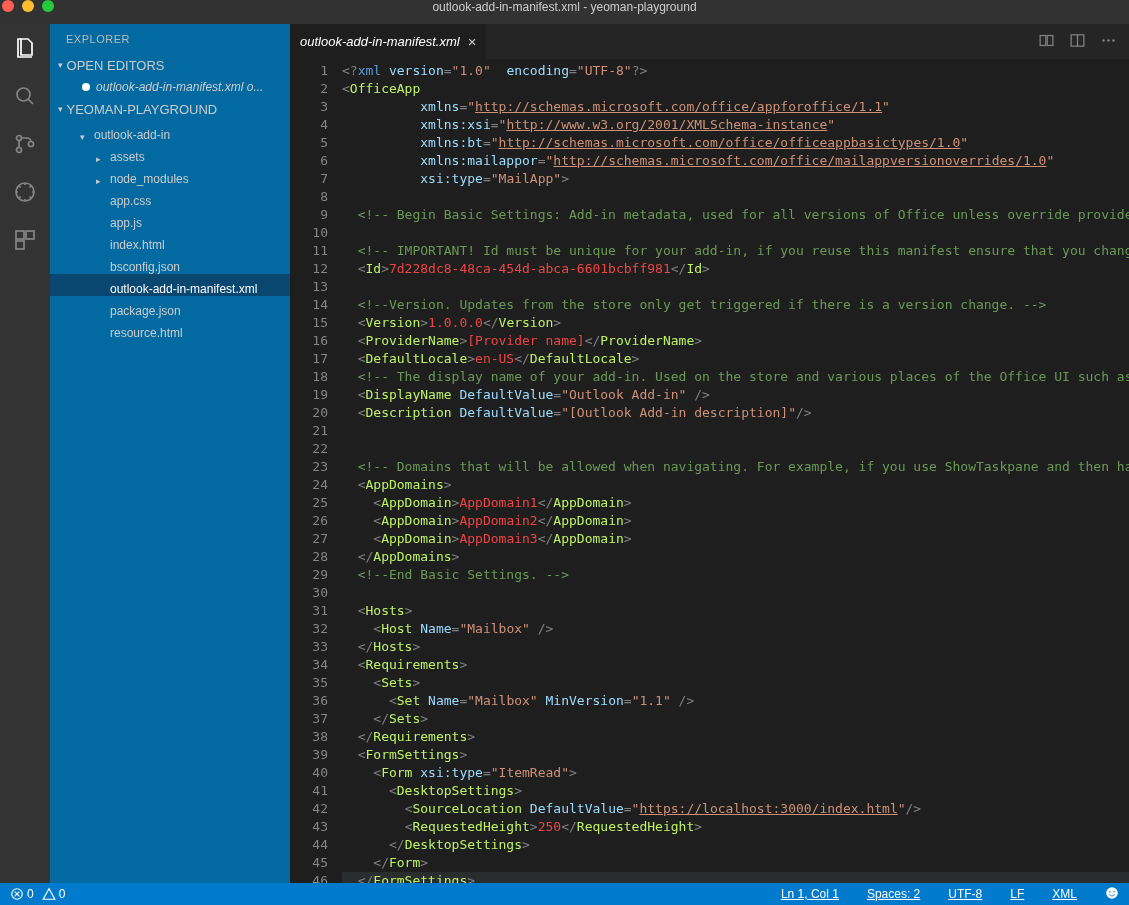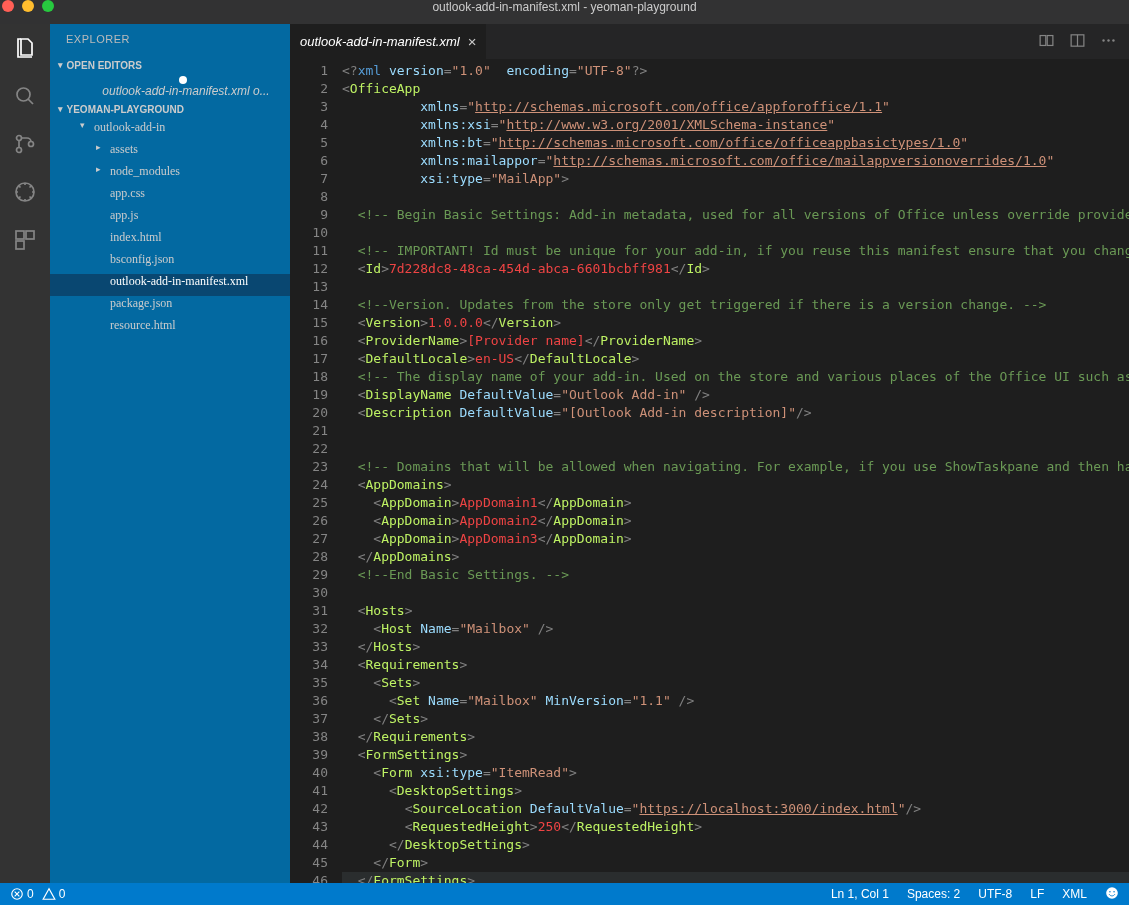--- a/index.html
+++ b/index.html
@@ -18,25 +18,25 @@
 
 
 .activity { width:50px; background:#333333; display:flex; flex-direction:column; align-items:center; padding-top:12px; gap:24px; }
 .activity .ico { width:24px; height:24px; color:#858585; cursor:pointer; display:flex; align-items:center; justify-content:center; }
 .activity .ico.active { color:#fff; }
 .activity svg { width:24px; height:24px; }
 
 
 .sidebar { width:240px; background:#0369a1; color:#ccc; display:flex; flex-direction:column; font-size:12px; }
 .side-head { height:30px; display:flex; align-items:center; padding:0 16px; color:#bbb; font-size:11px; letter-spacing:.5px; }
-.side-section { height:22px; display:flex; align-items:center; padding:0 4px; font-size:10px; font-weight:700; color:#ccc; cursor:pointer; text-transform:uppercase; }
+.side-section { height:22px; display:flex; align-items:center; padding:0 4px; font-size:13px; font-weight:400; color:#ccc; cursor:pointer; text-transform:uppercase; }
 .side-section::before { content:"▾"; font-size:9px; margin:0 4px; color:#ccc; }
-.open-file { height:22px; display:flex; align-items:center; padding-left:32px; font-style:italic; color:#ccc; white-space:nowrap; overflow:hidden;flex-direction:column; }
+.open-file { height:22px; display:flex; align-items:center; padding-left:32px; font-style:italic; color:#ccc; white-space:nowrap; overflow:hidden; }
 .open-file .dot { width:8px; height:8px; border-radius:50%; background:#fff; margin-right:6px; flex-shrink:0; }
-.tree-row { height:22px; display:flex; align-items:flex-start; padding-left:16px; cursor:pointer; white-space:nowrap;font-family:Liberation Serif, serif; }
+.tree-row { height:22px; display:flex; align-items:flex-end; padding-left:16px; cursor:pointer; white-space:nowrap; }
 .tree-row.depth1 { padding-left:30px; }
 .tree-row.depth2 { padding-left:46px; }
 .tree-row.folder::before { content:"▸"; font-size:9px; margin-right:4px; color:#ccc; width:10px; display:inline-block; }
 .tree-row.folder.open::before { content:"▾"; }
 .tree-row.file { padding-left:60px; }
 .tree-row.active { background:#094771; color:#fff; }
 
 
 .editor-wrap { flex:1; display:flex; flex-direction:column; background:#1e1e1e; min-width:0; }
 .tabs { height:35px; background:#252526; display:flex; align-items:center; }
@@ -57,21 +57,21 @@
 .a { color:#9cdcfe; } 
 .s { color:#ce9178; } 
 .l { color:#ce9178; text-decoration:underline; } 
 .c { color:#6a9955; } 
 .q { color:#569cd6; } 
 .tx { color:#ef4444; }
 
 
 .status { height:22px; background:#007acc; color:#fff; display:flex; align-items:center; font-size:12px; padding:0 10px; gap:4px; }
 .status .left { display:flex; gap:8px; align-items:center; }
-.status .right { margin-left:auto; display:flex; gap:18px; align-items:center; }
+.status .right { margin-left:auto; display:flex; gap:28px; align-items:center;text-decoration:underline; }
 .status svg { width:14px; height:14px; }
 </style>
 </head>
 <body>
 
 <div class="titlebar">
   <div class="traffic">
     <div class="t-dot t-close"></div>
     <div class="t-dot t-min"></div>
     <div class="t-dot t-max"></div>

